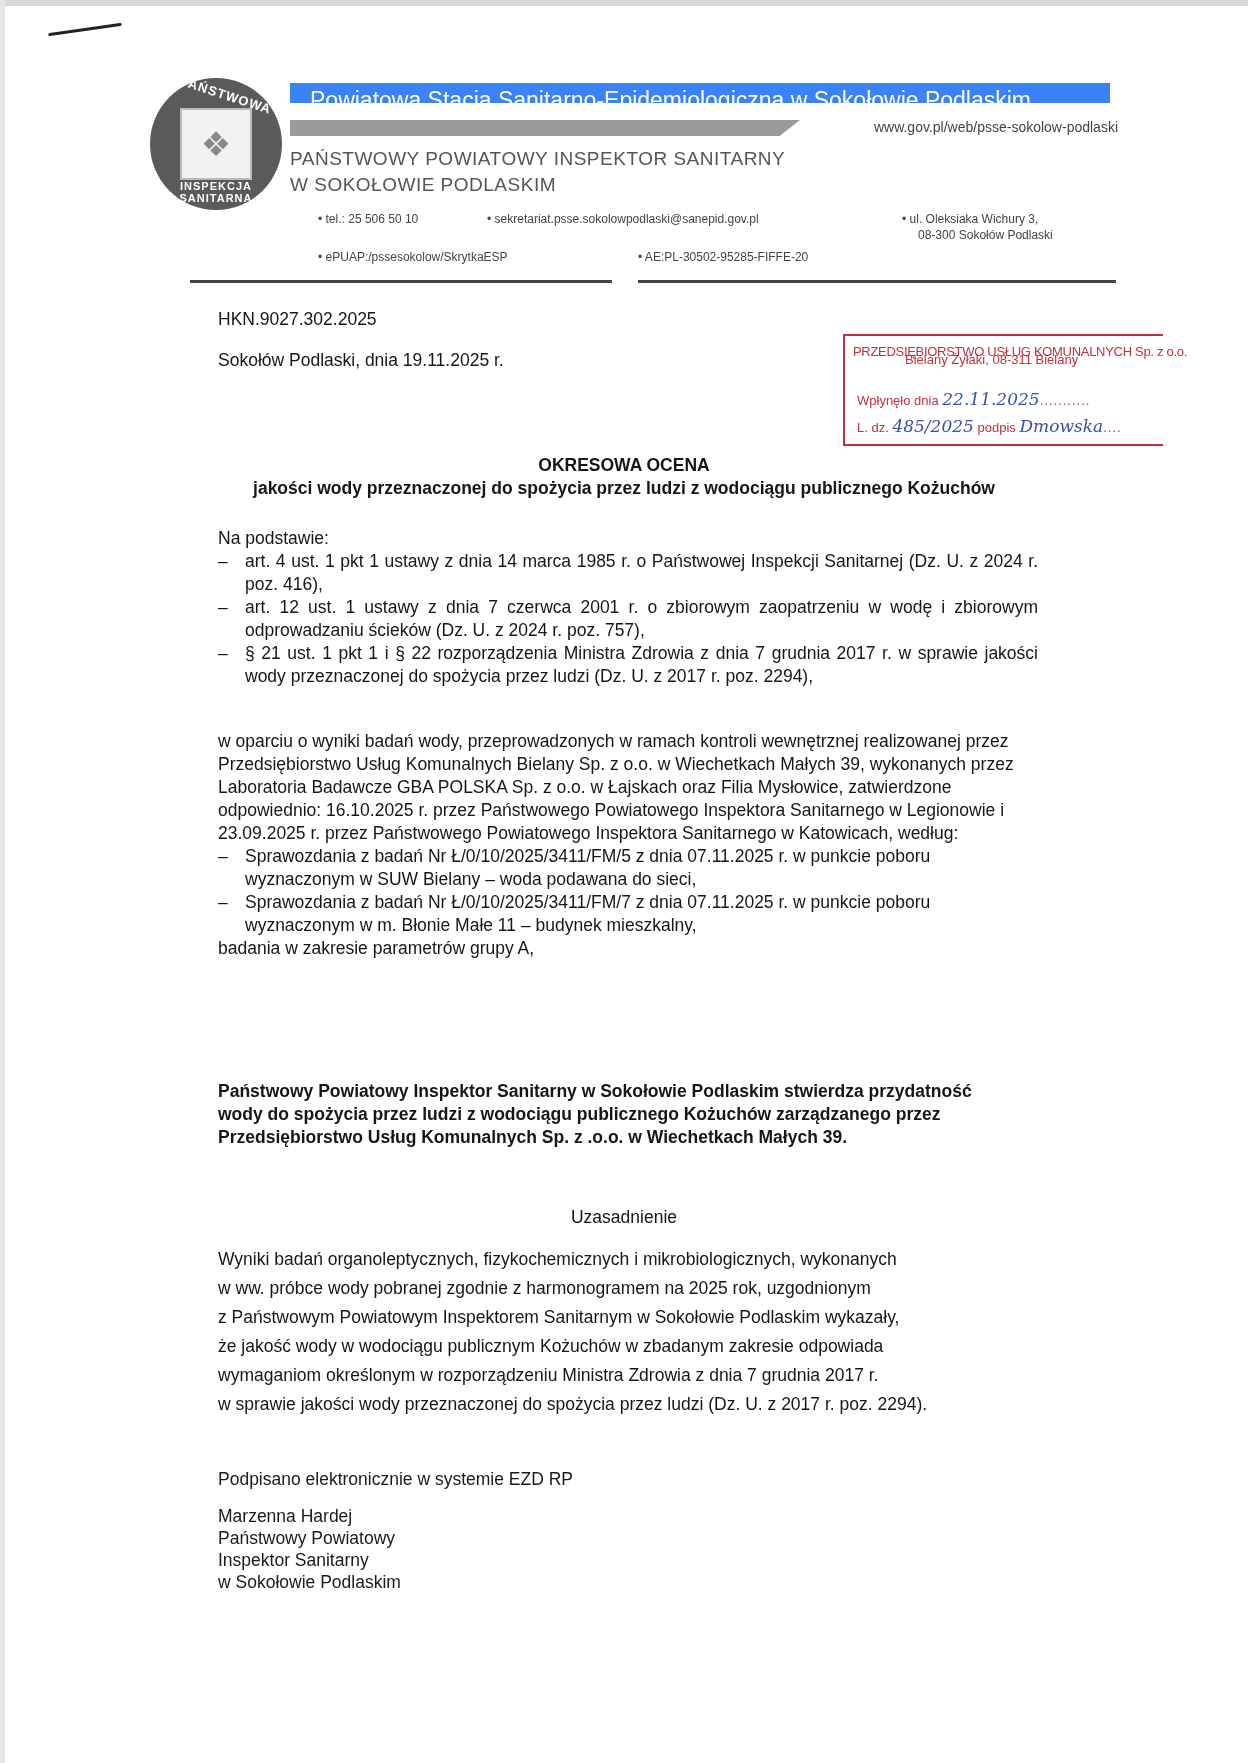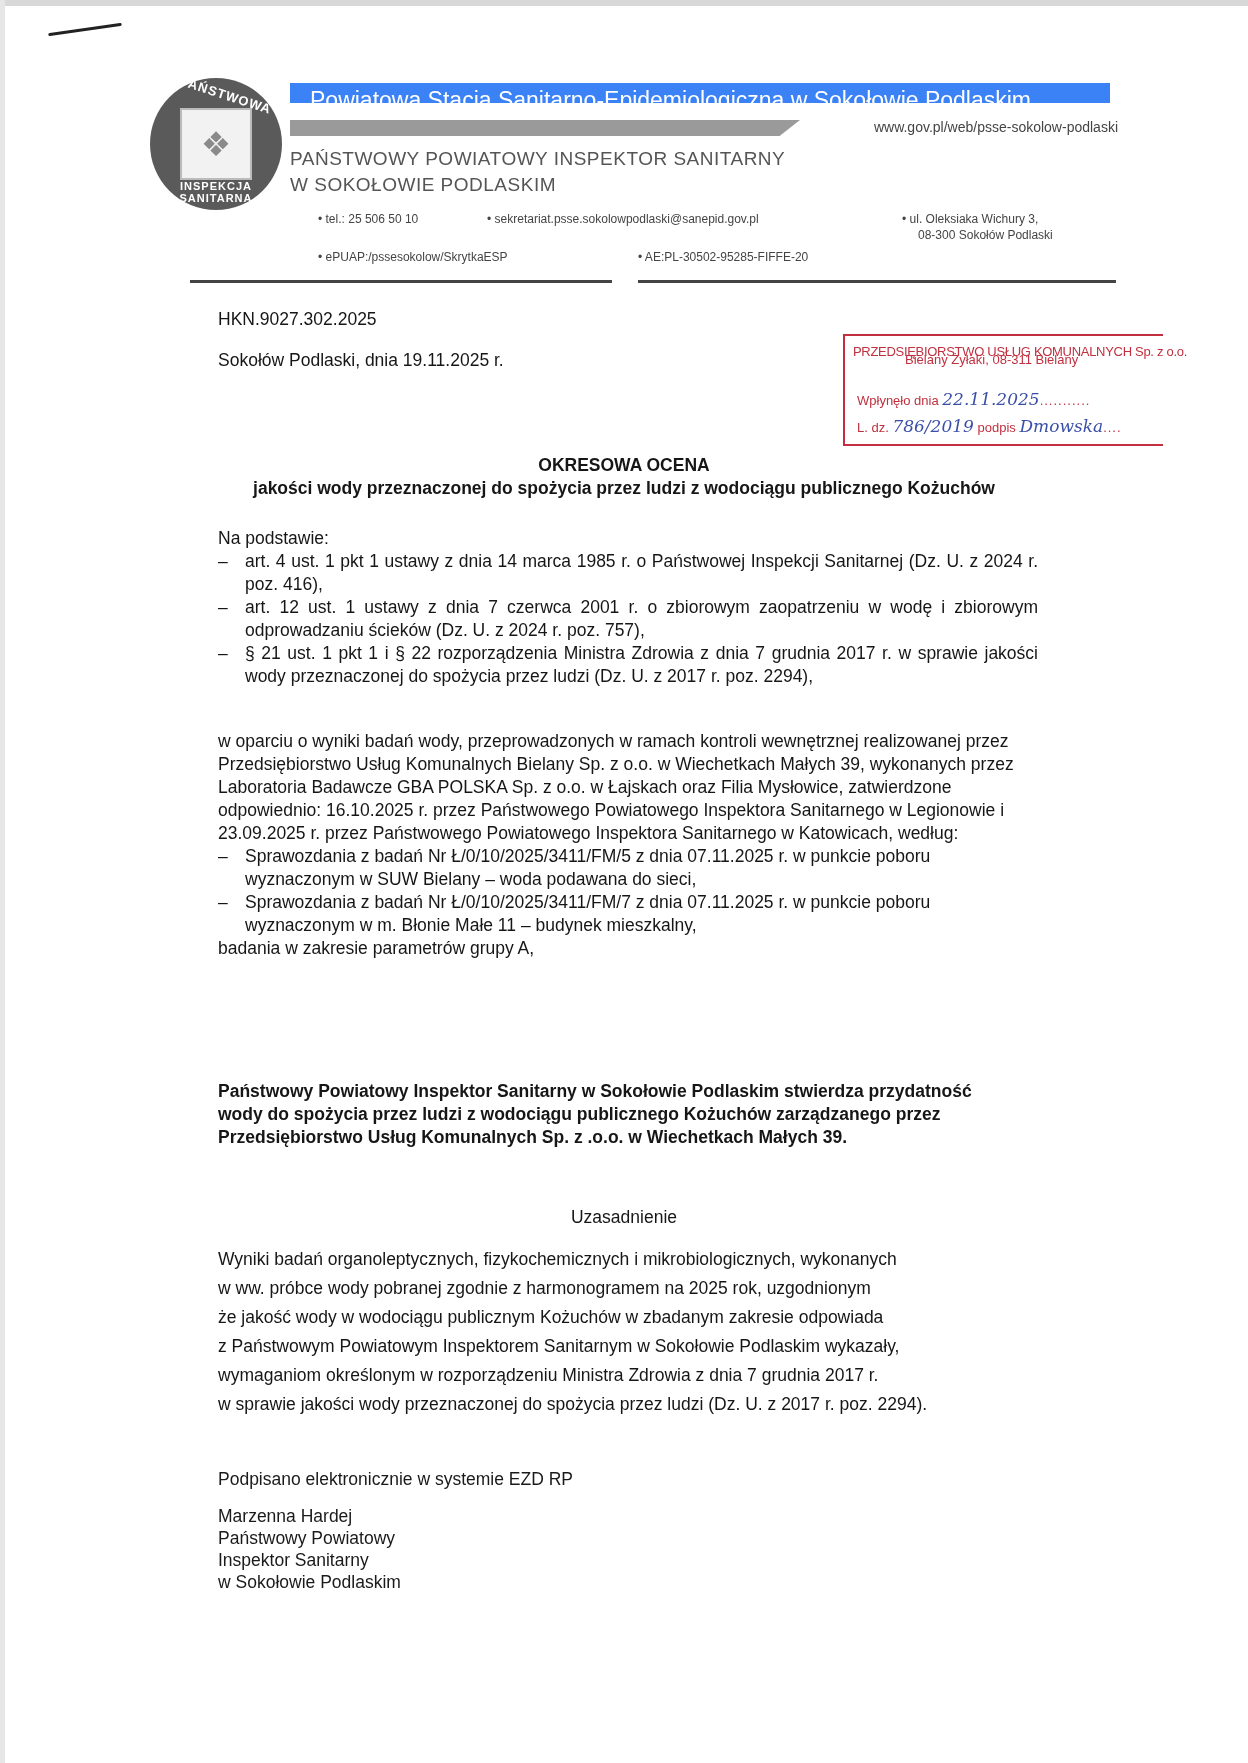--- a/index.html
+++ b/index.html
@@ -88,21 +88,21 @@
 
 <div class="stamp">
   <div class="stamp-l1">PRZEDSIĘBIORSTWO USŁUG KOMUNALNYCH Sp. z o.o.</div>
   <div class="stamp-l2">Bielany Żyłaki, 08-311 Bielany</div>
   <div class="stamp-l3">
     <span>Wpłynęło dnia</span>
     <span class="hand">22.11.2025</span><span class="dots">...........</span>
   </div>
   <div class="stamp-l4">
     <span>L. dz.</span>
-    <span class="hand">786/2019</span>
+    <span class="hand">485/2025</span>
     <span>podpis</span>
     <span class="hand">Dmowska</span><span class="dots">....</span>
   </div>
 </div>
 
 <div class="doc center bold" style="top:454px; width:812px;">OKRESOWA OCENA</div>
 <div class="doc center bold" style="top:477px; width:812px; left:218px;">jakości wody przeznaczonej do spożycia przez ludzi z wodociągu publicznego Kożuchów</div>
 
 <div class="doc justify" style="top:527px; width:820px;">
   <div>Na podstawie:</div>
@@ -121,22 +121,22 @@
   </ul>
   <div>badania w zakresie parametrów grupy A,</div>
 </div>
 
 <div class="doc bold" style="top:1080px; width:790px;">Państwowy Powiatowy Inspektor Sanitarny w Sokołowie Podlaskim stwierdza przydatność wody do spożycia przez ludzi z wodociągu publicznego Kożuchów zarządzanego przez Przedsiębiorstwo Usług Komunalnych Sp. z .o.o. w Wiechetkach Małych 39.</div>
 
 <div class="doc center" style="top:1206px; width:812px;">Uzasadnienie</div>
 <div class="doc" style="top:1245px; width:830px; line-height:29px;">
   <div>Wyniki badań organoleptycznych, fizykochemicznych i mikrobiologicznych, wykonanych</div>
   <div>w ww. próbce wody pobranej zgodnie z harmonogramem na 2025 rok, uzgodnionym</div>
+  <div>z Państwowym Powiatowym Inspektorem Sanitarnym w Sokołowie Podlaskim wykazały,</div>
   <div>że jakość wody w wodociągu publicznym Kożuchów w zbadanym zakresie odpowiada</div>
-  <div>z Państwowym Powiatowym Inspektorem Sanitarnym w Sokołowie Podlaskim wykazały,</div>
   <div>wymaganiom określonym w rozporządzeniu Ministra Zdrowia z dnia 7 grudnia 2017 r.</div>
   <div>w sprawie jakości wody przeznaczonej do spożycia przez ludzi (Dz. U. z 2017 r. poz. 2294).</div>
 </div>
 
 <div class="sign" style="top:1468px;">Podpisano elektronicznie w systemie EZD RP</div>
 <div class="sign" style="top:1505px;">
   <div>Marzenna Hardej</div>
   <div>Państwowy Powiatowy</div>
   <div>Inspektor Sanitarny</div>
   <div>w Sokołowie Podlaskim</div>

